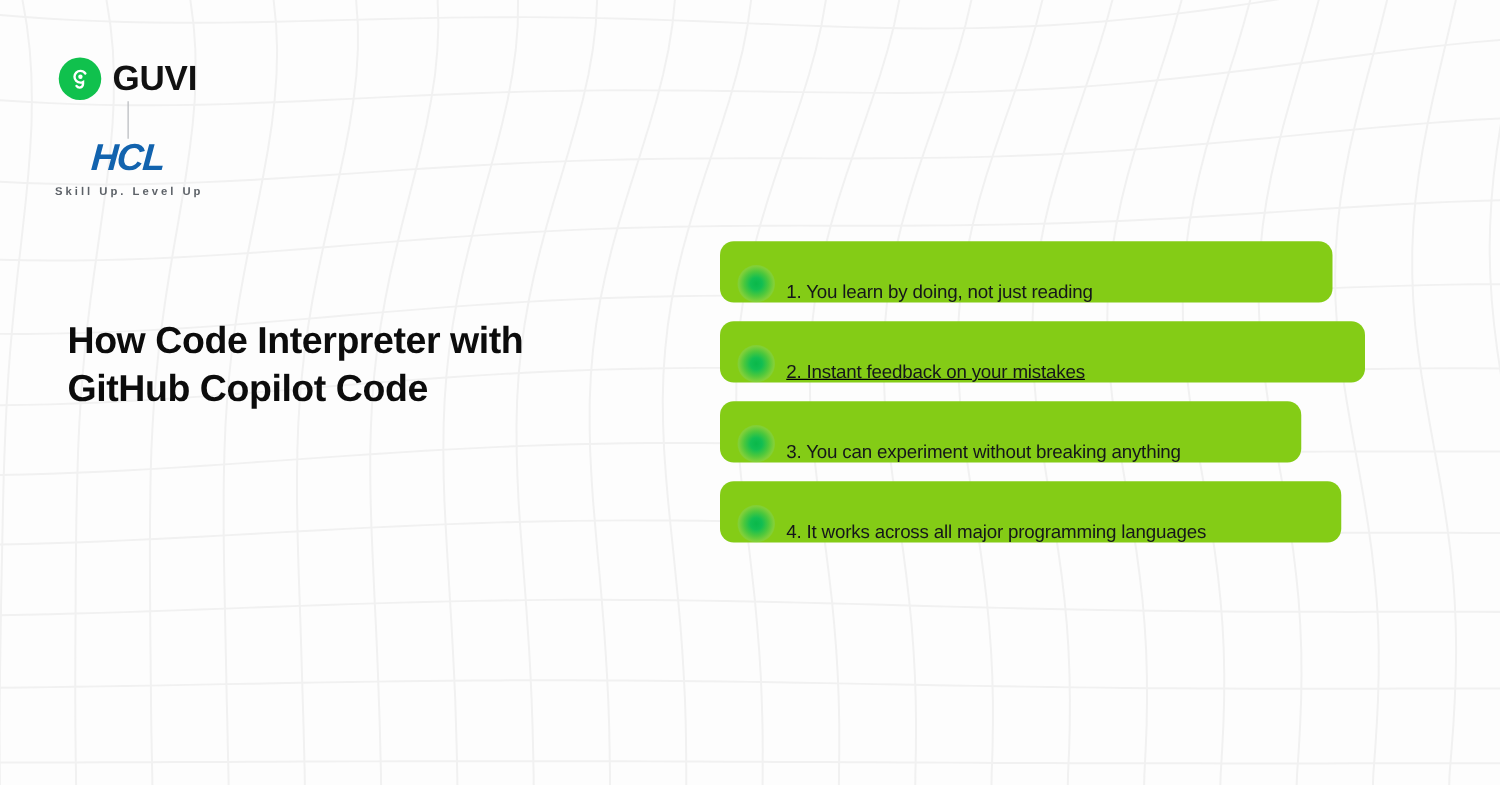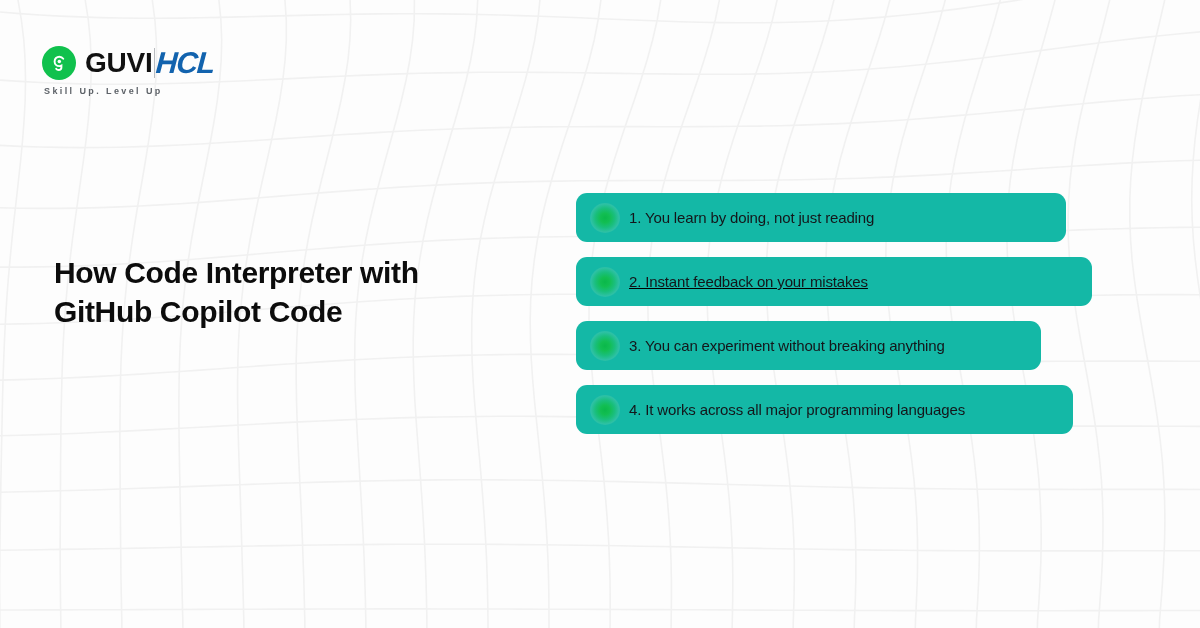--- a/index.html
+++ b/index.html
@@ -21,21 +21,21 @@
     position:absolute; inset:0;
     width:1200px; height:628px;
     pointer-events:none;
   }
 
   
   #brand {
     position:absolute; left:42px; top:46px;
     display:flex; flex-direction:column; gap:6px;
   }
-  .brand-row { display:flex; align-items:center; gap:1px; }
+  .brand-row { display:flex; align-items:center; gap:1px;flex-direction:column; }
   .guvi-group { display:flex; align-items:center; gap:9px; }
   .guvi-mark {
     width:34px; height:34px; border-radius:50%;
     background:#10c14d;
     display:flex; align-items:center; justify-content:center;
     flex:none;
   }
   .guvi-word {
     font-size:28px; font-weight:700; color:#111111;
     letter-spacing:-0.2px; line-height:1;
@@ -61,23 +61,23 @@
     line-height:1.29; letter-spacing:-0.35px;
   }
   #headline .hl-line { display:block; white-space:nowrap; }
 
   
   #pill-list {
     position:absolute; left:576px; top:193px;
     display:flex; flex-direction:column; gap:15px;
   }
   .pill {
-    display:flex; align-items:center;
+    display:flex; align-items:flex-end;
     height:49px;
-    background:#14b8a6;
+    background:#84cc16;
     border-radius:11px;
     padding:0 22px 0 14px;
   }
   .pill-dot {
     width:30px; height:30px; flex:none;
     margin-right:9px;
     background:radial-gradient(circle at 50% 50%,
                 #0ab84a 0%, #12be52 22%, rgba(30,196,92,0.55) 46%,
                 rgba(120,219,160,0.25) 66%, rgba(200,240,216,0.05) 82%,
                 rgba(228,246,233,0) 100%);

